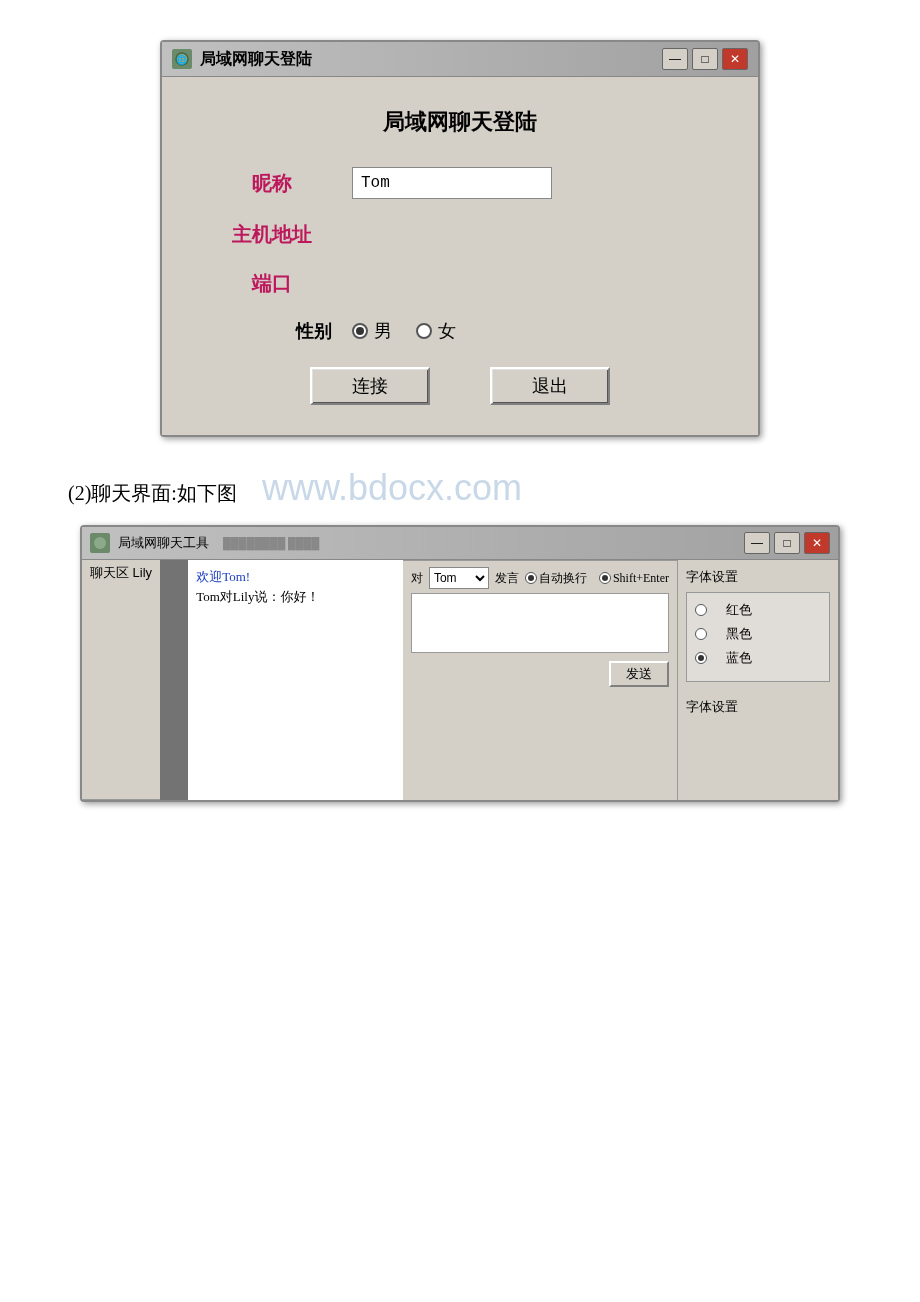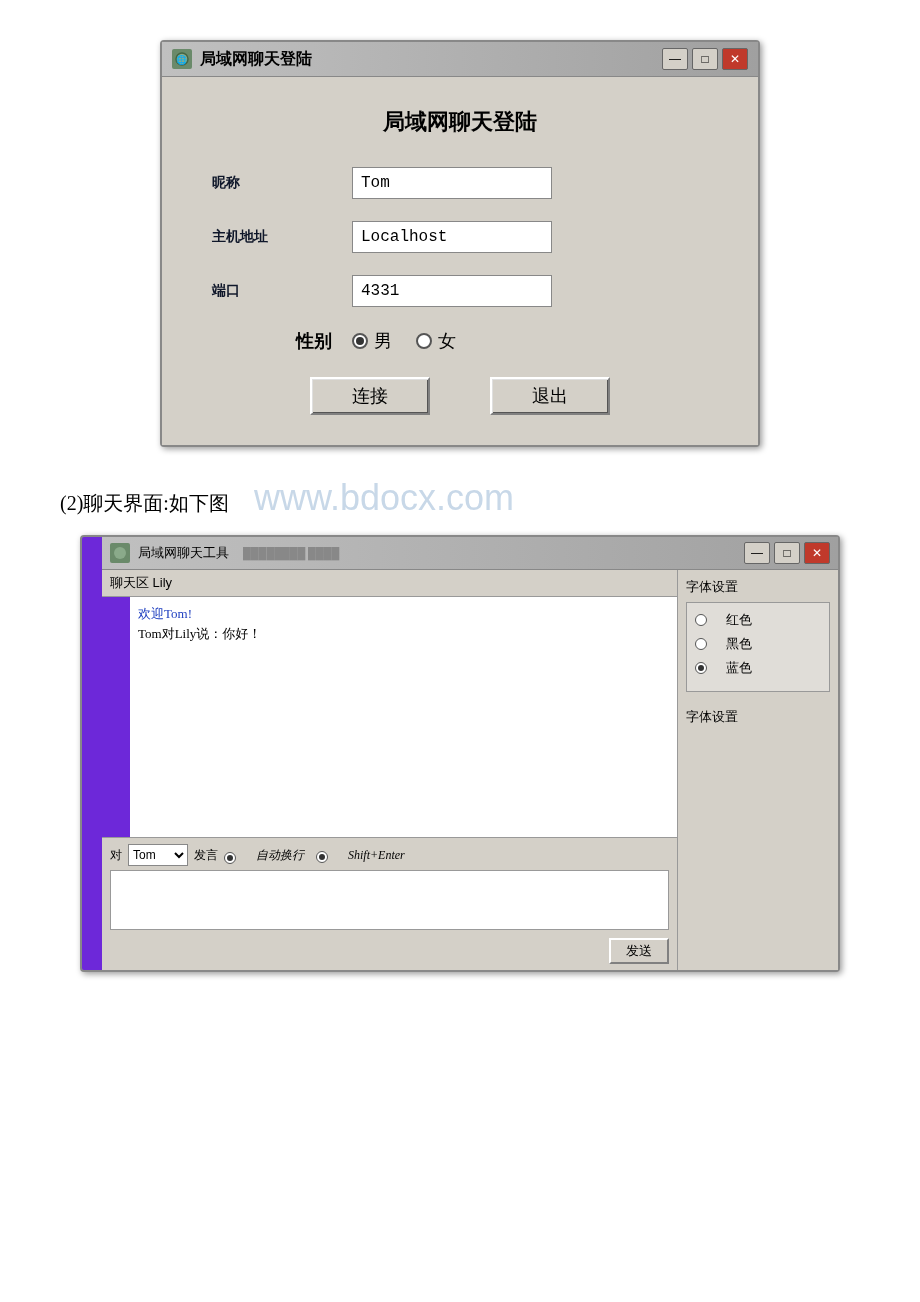--- a/index.html
+++ b/index.html
@@ -83,25 +83,25 @@
       color: #000;
     }
     .form-row {
       display: flex;
       align-items: center;
       margin-bottom: 22px;
       gap: 20px;
     }
     .form-label {
       width: 120px;
-      text-align: left;
-      font-size: 14px;
+      text-align: center;
+      font-size: 20px;
       font-weight: bold;
       font-family: "SimHei", "黑体", sans-serif;
-      color: #0f172a;
+      color: #be185d;
     }
     .form-input {
       width: 200px;
       height: 32px;
       border: 1px solid #888;
       background: white;
       padding: 4px 8px;
       font-size: 16px;
       font-family: "Courier New", monospace;
     }
@@ -168,33 +168,33 @@
       align-items: center;
       justify-content: center;
     }
 
     
     .section-desc {
       font-size: 20px;
       font-family: "SimSun", "宋体", serif;
       color: #000;
       margin-bottom: 16px;
+      margin-left: 8px;
     }
 
     
     .chat-window {
       width: 760px;
       margin: 0 auto;
       border: 2px solid #888;
       border-radius: 4px;
-      background: #6d28d9;
+      background: #737373;
       box-shadow: 2px 2px 6px rgba(0,0,0,0.4);
       position: relative;
       z-index: 1;
-      padding-left: 20px;
     }
     .chat-titlebar {
       background: linear-gradient(to right, #c0c0c0, #a0a0a0);
       padding: 5px 8px;
       display: flex;
       align-items: center;
       justify-content: space-between;
       border-bottom: 1px solid #888;
     }
     .chat-titlebar-left {
@@ -212,21 +212,21 @@
       color: #666;
       margin-left: 6px;
     }
     .chat-body {
       display: flex;
       padding: 0;
     }
     .chat-left {
       flex: 1;
       display: flex;
-      flex-direction: column;
+      flex-direction: row;
       border-right: 1px solid #999;
     }
     .chat-area-header {
       padding: 4px 8px;
       font-size: 13px;
       font-family: "SimHei", sans-serif;
       background: #d4d0c8;
       border-bottom: 1px solid #999;
     }
     .chat-messages {
@@ -271,24 +271,23 @@
     .chat-say-label {
       font-size: 12px;
     }
     .chat-radio-group {
       display: flex;
       gap: 12px;
       align-items: center;
     }
     .chat-radio-item {
       display: flex;
-      align-items: flex-end;
-      gap: 20px;
-      font-size: 12px;
-      font-style: italic;
+      align-items: center;
+      gap: 2px;
+      font-size: 12px;
     }
     .small-radio {
       width: 12px;
       height: 12px;
       border-radius: 50%;
       border: 1.5px solid #555;
       background: white;
       display: flex;
       align-items: center;
       justify-content: center;
@@ -384,26 +383,24 @@
   <div class="login-body">
     <div class="login-main-title">局域网聊天登陆</div>
 
     <div class="form-row">
       <label class="form-label">昵称</label>
       <input class="form-input" value="Tom" style="">
     </div>
 
     <div class="form-row">
       <label class="form-label">主机地址</label>
-      <input class="form-input" value="Localhost" style="">
     </div>
 
     <div class="form-row">
       <label class="form-label">端口</label>
-      <input class="form-input" value="4331" style="">
     </div>
 
     <div class="gender-row">
       <span class="gender-label">性别</span>
       <div class="gender-options">
         <label class="gender-option">
           <div class="radio-circle selected"></div>
           <span>男</span>
         </label>
         <label class="gender-option">

